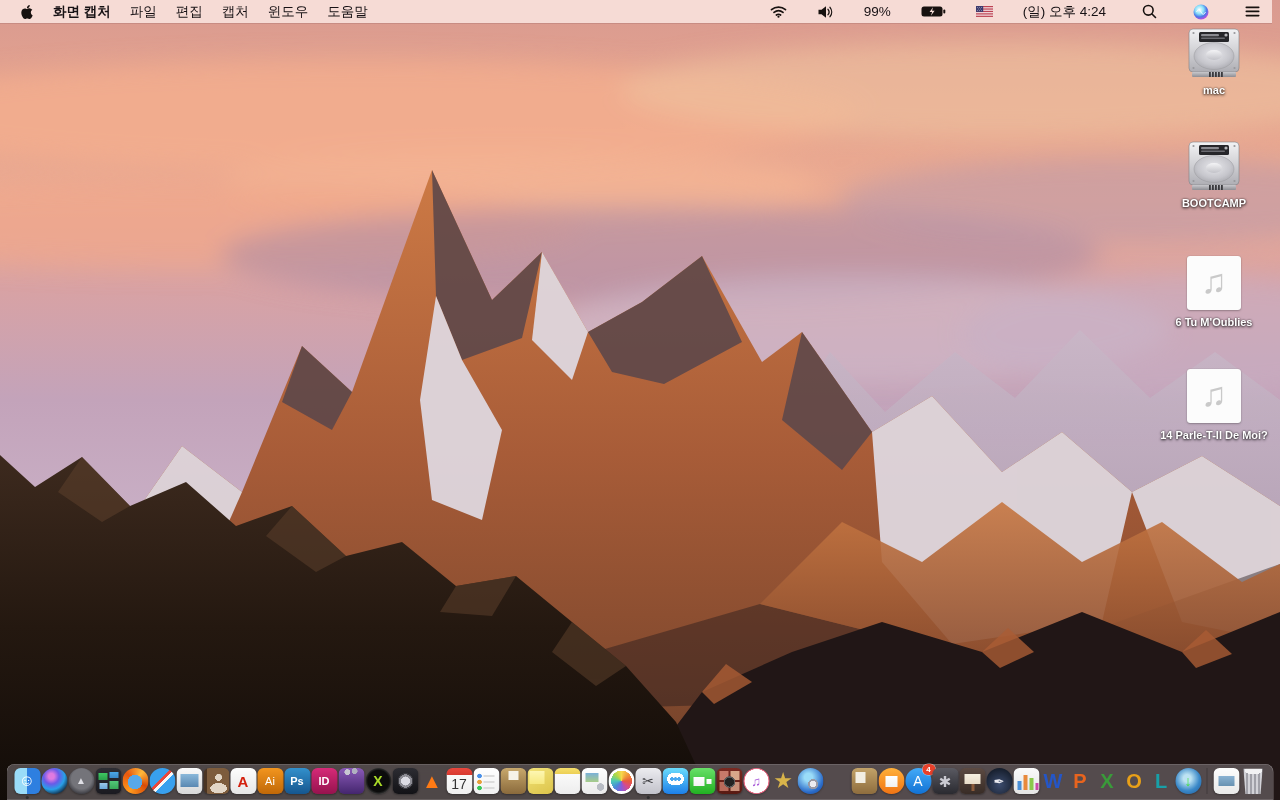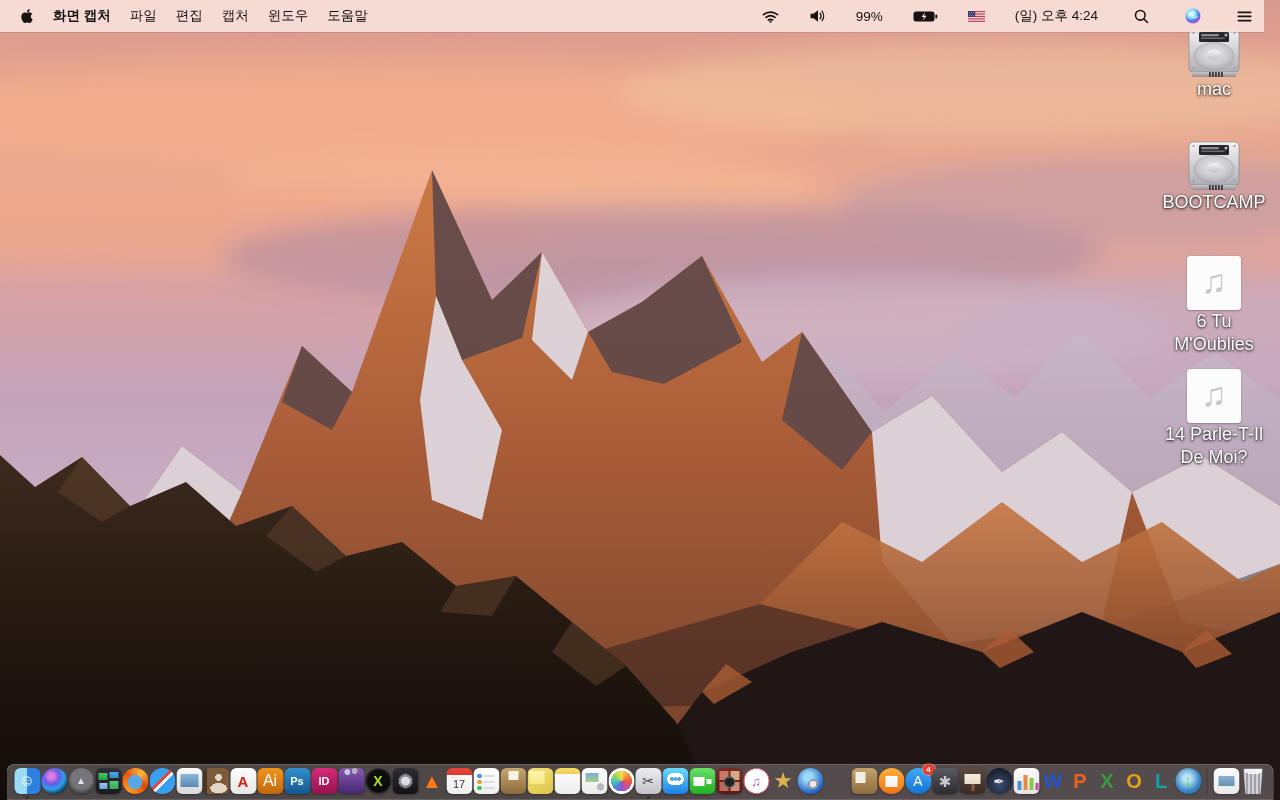--- a/index.html
+++ b/index.html
@@ -1,39 +1,39 @@
 <!DOCTYPE html>
 <html><head>
 <meta charset="utf-8">
 <style>
   html,body{margin:0;padding:0}
   body{width:1280px;height:800px;overflow:hidden;position:relative;
        font-family:"Liberation Sans","DejaVu Sans",sans-serif;background:#b9a3b4;}
   #wallpaper{position:absolute;inset:0;z-index:0}
 
   
-  .menubar{position:absolute;top:0;left:0;right:16px;height:32px;z-index:20;
+  .menubar{position:absolute;top:0;left:0;right:8px;height:23px;z-index:20;
     background:rgba(247,224,218,.93);box-shadow:0 .5px 0 rgba(120,80,80,.4);
     display:flex;align-items:center;padding:0 12px 0 20px;font-size:13.5px;color:#171114;justify-content:flex-end;}
   .menu-left{display:flex;align-items:center;gap:19px}
   .menu-left .apple{display:flex;align-items:center}
   .app-name{font-weight:700}
   .menu-item{cursor:default;white-space:nowrap}
   .menu-right{margin-left:auto;display:flex;align-items:center;gap:30px}
   .menu-right .sicon{display:flex;align-items:center}
   .stat-text{white-space:nowrap;font-size:13.5px}
 
   
   .desk-item{position:absolute;left:1159px;width:110px;text-align:center;cursor:default;z-index:5}
   .drive-svg{display:block;margin:0 auto}
   .audio-icon{width:54px;height:54px;margin:0 auto;background:#fcfcfc;border-radius:3px;
     box-shadow:0 0 1px rgba(0,0,0,.35),0 1px 2px rgba(0,0,0,.25);
     display:flex;align-items:center;justify-content:center}
   .audio-icon span{font-size:34px;color:#c9c9c9;line-height:1;transform:translateY(-2px)}
-  .desk-label{font-size:18px;font-weight:400;color:#fff;line-height:1.25;
+  .desk-label{margin-top:6px;font-size:11px;font-weight:700;color:#fff;line-height:1.25;
     text-shadow:0 1px 3px rgba(0,0,0,.9),0 0 2px rgba(0,0,0,.55)}
 
   
   .dock{position:absolute;bottom:0;left:50%;transform:translateX(-50%);z-index:15;
     display:flex;align-items:flex-end;padding:4px 7px 6px;
     background:rgba(128,120,124,.55);border-radius:8px 8px 0 0;
     backdrop-filter:blur(8px);box-shadow:inset 0 0 0 .5px rgba(255,255,255,.28)}
   .dock-item{position:relative;margin:0 .5px;cursor:pointer}
   .di{position:relative;width:26px;height:26px;border-radius:6px;
     display:flex;align-items:center;justify-content:center;box-shadow:0 1px 2px rgba(0,0,0,.3)}
@@ -348,21 +348,21 @@
     <div class="dock-item">
       <div class="di sq" style="background: radial-gradient(circle at 58% 36%, rgb(226, 214, 198) 0px, rgb(226, 214, 198) 15%, rgba(0, 0, 0, 0) 16%), radial-gradient(32% 20% at 58% 78%, rgb(226, 214, 198) 0px, rgb(226, 214, 198) 99%, rgba(0, 0, 0, 0) 100%), linear-gradient(90deg, rgb(74, 52, 34) 0px, rgb(74, 52, 34) 14%, rgb(125, 92, 60) 14%, rgb(125, 92, 60) 100%);"></div>
     </div>
     <div class="dock-item">
       <div class="di sq" style="background: linear-gradient(rgb(253, 253, 253), rgb(230, 230, 230));">
         <span style="color: rgb(212, 32, 14); font-size: 15px; font-weight: 700;">A</span>
       </div>
     </div>
     <div class="dock-item">
       <div class="di sq" style="background: linear-gradient(rgb(242, 149, 30), rgb(192, 104, 8));">
-        <span style="color: rgb(255, 255, 255); font-size: 16px; font-weight: 400;">Ai</span>
+        <span style="color: rgb(255, 255, 255); font-size: 11px; font-weight: 400;">Ai</span>
       </div>
     </div>
     <div class="dock-item">
       <div class="di sq" style="background: linear-gradient(rgb(50, 144, 204), rgb(22, 86, 142));">
         <span style="color: rgb(255, 255, 255); font-size: 11px; font-weight: 700;">Ps</span>
       </div>
     </div>
     <div class="dock-item">
       <div class="di sq" style="background: linear-gradient(rgb(214, 42, 120), rgb(150, 19, 78));">
         <span style="color: rgb(255, 255, 255); font-size: 11px; font-weight: 700;">ID</span>
@@ -379,21 +379,21 @@
     <div class="dock-item">
       <div class="di sq" style="background: radial-gradient(circle, rgb(220, 220, 228) 0px, rgb(220, 220, 228) 24%, rgb(140, 140, 148) 25%, rgb(140, 140, 148) 36%, rgb(60, 60, 66) 37%, rgb(60, 60, 66) 42%, rgba(0, 0, 0, 0) 43%), linear-gradient(rgb(44, 44, 50), rgb(18, 18, 22));"></div>
     </div>
     <div class="dock-item">
       <div class="di none">
         <span style="color: rgb(255, 122, 20); font-size: 20px;">▲</span>
       </div>
     </div>
     <div class="dock-item">
       <div class="di sq" style="background: linear-gradient(rgb(232, 70, 60), rgb(216, 58, 48)) 0px 0px / 100% 7px no-repeat, linear-gradient(rgb(253, 253, 253), rgb(239, 239, 239));">
-        <span style="color: rgb(51, 51, 51); font-size: 11px; padding-top: 6px;">17</span>
+        <span style="color: rgb(51, 51, 51); font-size: 14px; padding-top: 6px;">17</span>
       </div>
     </div>
     <div class="dock-item">
       <div class="di sq" style="background: radial-gradient(circle at 6px 8px, rgb(74, 144, 232) 0px, rgb(74, 144, 232) 2px, rgba(0, 0, 0, 0) 2.6px), radial-gradient(circle at 6px 14px, rgb(232, 160, 58) 0px, rgb(232, 160, 58) 2px, rgba(0, 0, 0, 0) 2.6px), radial-gradient(circle at 6px 20px, rgb(58, 200, 90) 0px, rgb(58, 200, 90) 2px, rgba(0, 0, 0, 0) 2.6px), linear-gradient(rgb(220, 220, 220), rgb(220, 220, 220)) 10px 7px / 11px 2px no-repeat, linear-gradient(rgb(220, 220, 220), rgb(220, 220, 220)) 10px 13px / 11px 2px no-repeat, linear-gradient(rgb(220, 220, 220), rgb(220, 220, 220)) 10px 19px / 11px 2px no-repeat, linear-gradient(rgb(255, 255, 255), rgb(240, 240, 240));"></div>
     </div>
     <div class="dock-item">
       <div class="di sq" style="background: linear-gradient(rgb(246, 242, 232), rgb(246, 242, 232)) 8px 3px / 10px 9px no-repeat, linear-gradient(rgb(200, 168, 108), rgb(138, 106, 60));"></div>
     </div>
     <div class="dock-item">
       <div class="di sq" style="background: linear-gradient(rgb(253, 246, 178), rgb(246, 232, 126)) 2px 3px / 15px 13px no-repeat, linear-gradient(155deg, rgb(242, 226, 120), rgb(220, 196, 74));"></div>

